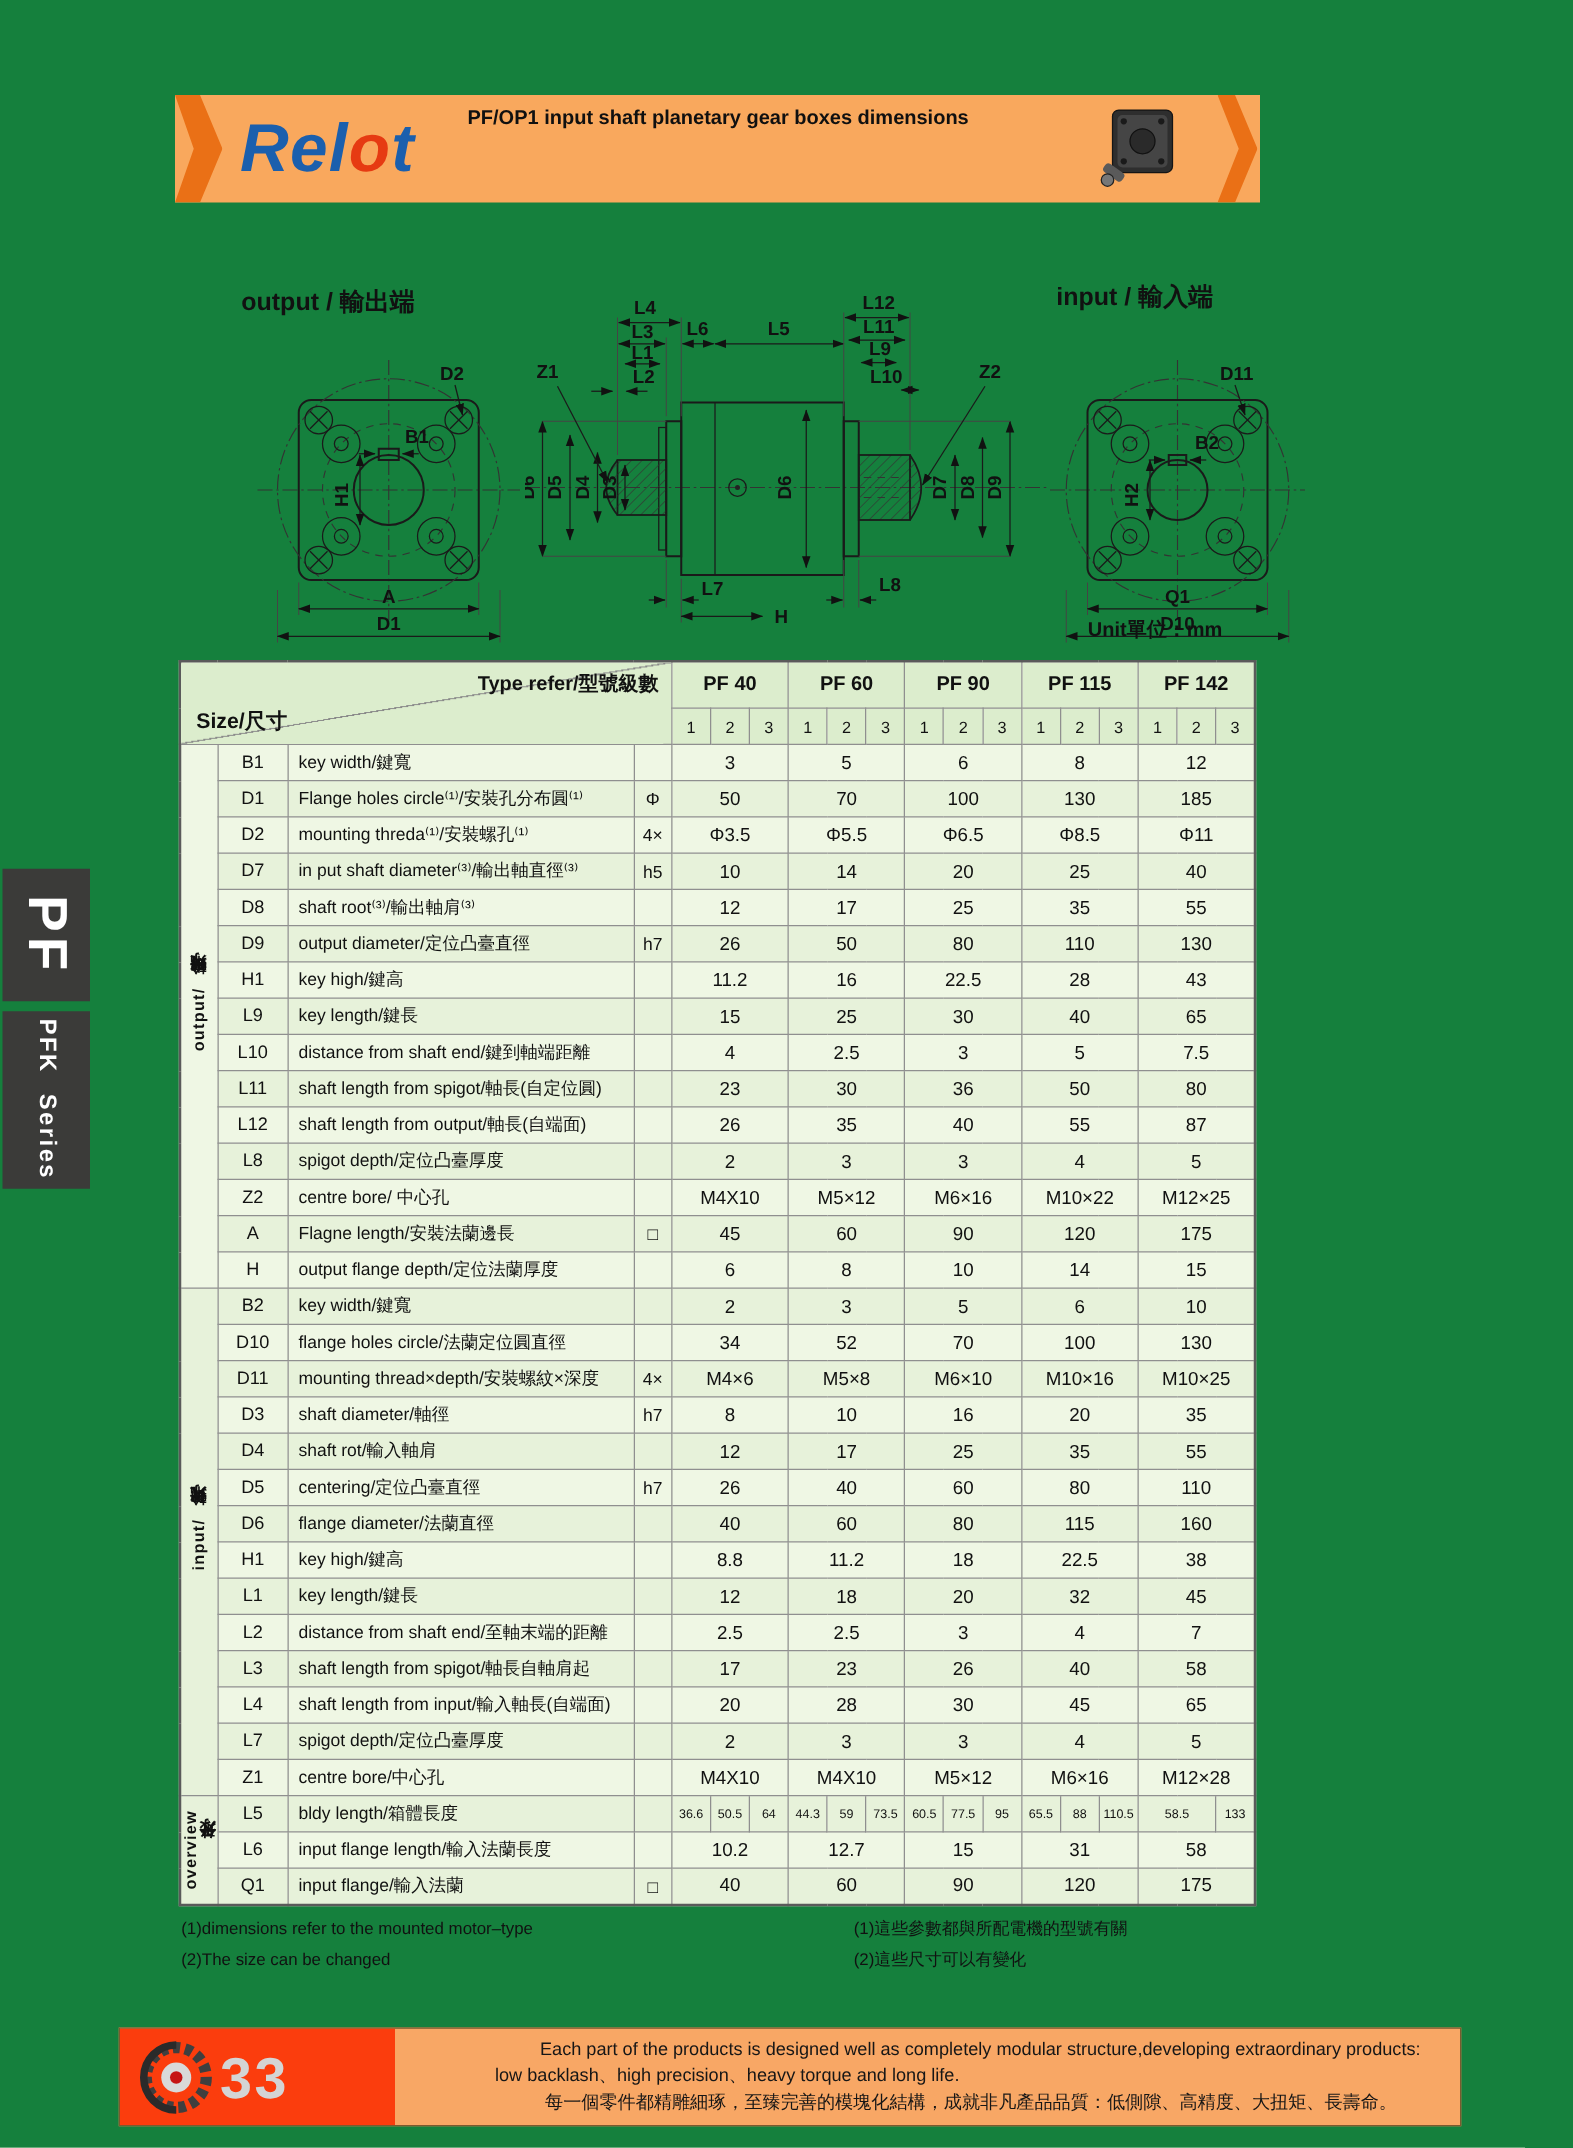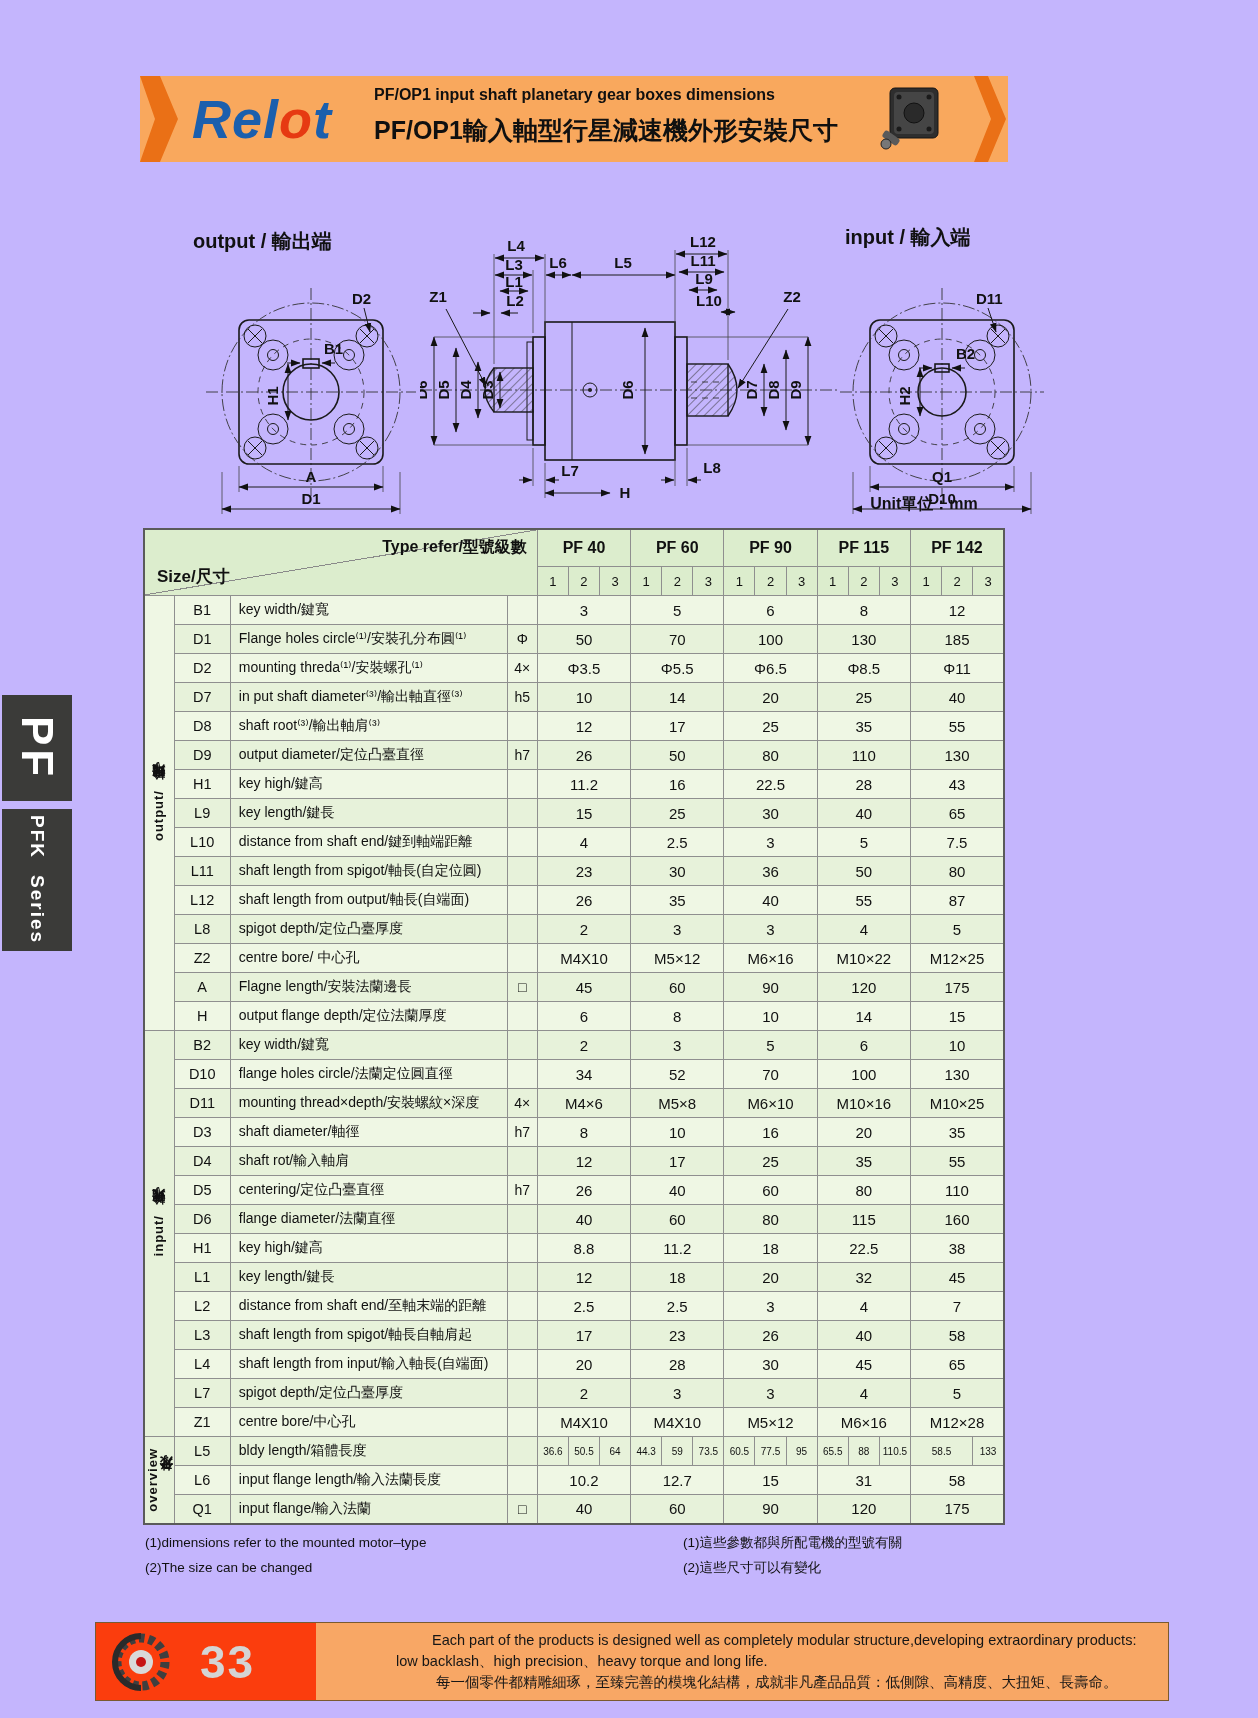--- a/index.html
+++ b/index.html
@@ -1,17 +1,17 @@
 <!DOCTYPE html>
 <html><head>
 <meta charset="utf-8">
 <style>
   html,body{margin:0;padding:0;}
   body{font-family:"Liberation Sans","DejaVu Sans",sans-serif;background:#f3f8e6;}
-  #page{position:relative;width:1258px;height:1718px;background:#c4b5fd;overflow:hidden;color:#111;}
+  #page{position:relative;width:1258px;height:1718px;background:#15803d;overflow:hidden;color:#111;}
 
   
   #header-band{position:absolute;left:140px;top:76px;width:868px;height:86px;background:#f9a85d;}
   #header-band .chev-left{position:absolute;left:0;top:0;width:38px;height:100%;background:#ea7016;
     clip-path:polygon(0 0,20px 0,38px 50%,20px 100%,0 100%,15px 50%);}
   #header-band .chev-right{position:absolute;right:2px;top:0;width:32px;height:100%;background:#ea7016;
     clip-path:polygon(0 0,14px 0,32px 50%,14px 100%,0 100%,17px 50%);}
   .logo{position:absolute;left:52px;top:12px;font-size:54px;font-weight:bold;font-style:italic;
     color:#1b5fad;letter-spacing:1px;}
   .logo .e{color:#e63a12;}
@@ -69,36 +69,35 @@
   
   .footnote{position:absolute;font-size:13.5px;line-height:25px;}
   #footnote-en{left:145px;top:1530px;}
   #footnote-zh{left:683px;top:1530px;}
 
   
   #footer-band{position:absolute;left:95px;top:1622px;width:1072px;height:77px;background:#f8a765;
     border:1px solid #7a5a30;}
   #footer-red{position:absolute;left:0;top:0;width:220px;height:100%;background:#fb3d0d;
     display:flex;align-items:center;}
-  #page-number{font-size:46px;font-weight:bold;color:#d4d4d4;margin-left:28px;letter-spacing:2px;}
+  #page-number{font-size:46px;font-weight:bold;color:#d4d4d4;margin-left:4px;letter-spacing:2px;}
   #footer-text{position:absolute;left:300px;top:7px;width:760px;font-size:14.5px;line-height:21px;color:#161616;}
   #footer-text .l1{text-indent:36px;}
   #footer-text .l3{text-indent:40px;}
 </style>
 </head>
 <body>
 
 <div id="page">
 
   <div id="header-band">
     <div class="chev-left"></div>
     <div class="chev-right"></div>
     <div class="logo"><span>Rel</span><span class="e">o</span><span>t</span></div>
     <div class="title-en">PF/OP1  input shaft planetary gear boxes dimensions</div>
-    <div class="title-zh">PF/OP1輸入軸型行星減速機外形安裝尺寸</div>
     <svg id="motor-icon" width="70" height="76" viewBox="0 0 70 76">
       <rect x="16" y="6" width="48" height="50" rx="5" fill="#2e2e2e" stroke="#151515"></rect>
       <rect x="20" y="10" width="40" height="42" rx="4" fill="#454545"></rect>
       <circle cx="25" cy="15" r="2.5" fill="#1a1a1a"></circle>
         <circle cx="55" cy="15" r="2.5" fill="#1a1a1a"></circle>
       <circle cx="25" cy="47" r="2.5" fill="#1a1a1a"></circle>
         <circle cx="55" cy="47" r="2.5" fill="#1a1a1a"></circle>
       <circle cx="40" cy="31" r="10" fill="#2a2a2a" stroke="#111"></circle>
       <rect x="8" y="52" width="18" height="8" rx="3" fill="#5a5a5a" transform="rotate(35 17 56)"></rect>
       <circle cx="12" cy="62" r="5" fill="#777" stroke="#222"></circle>

